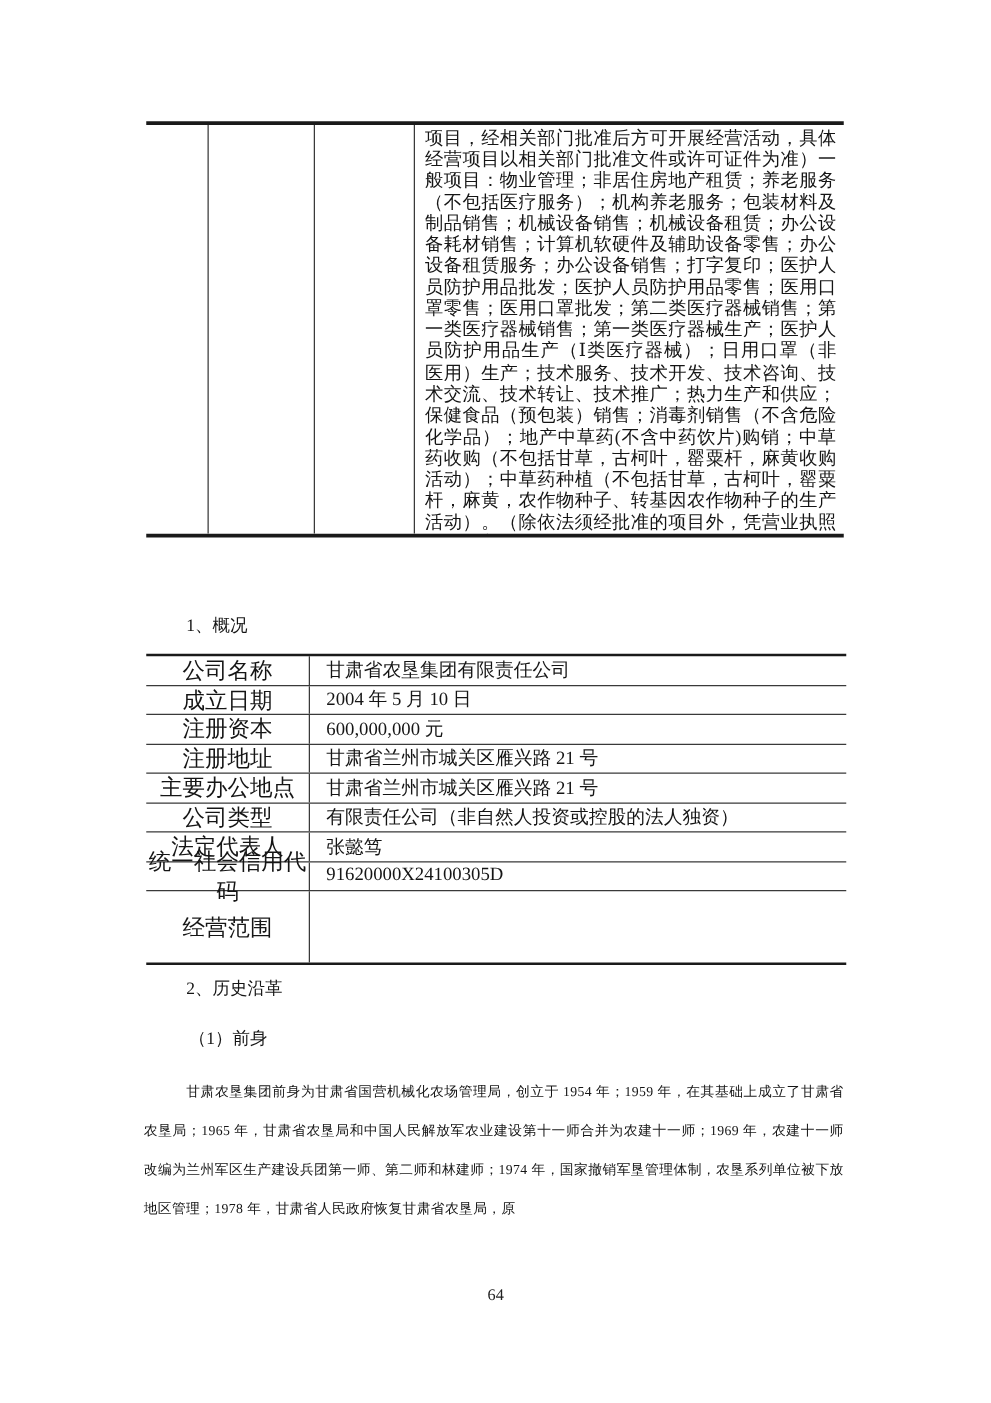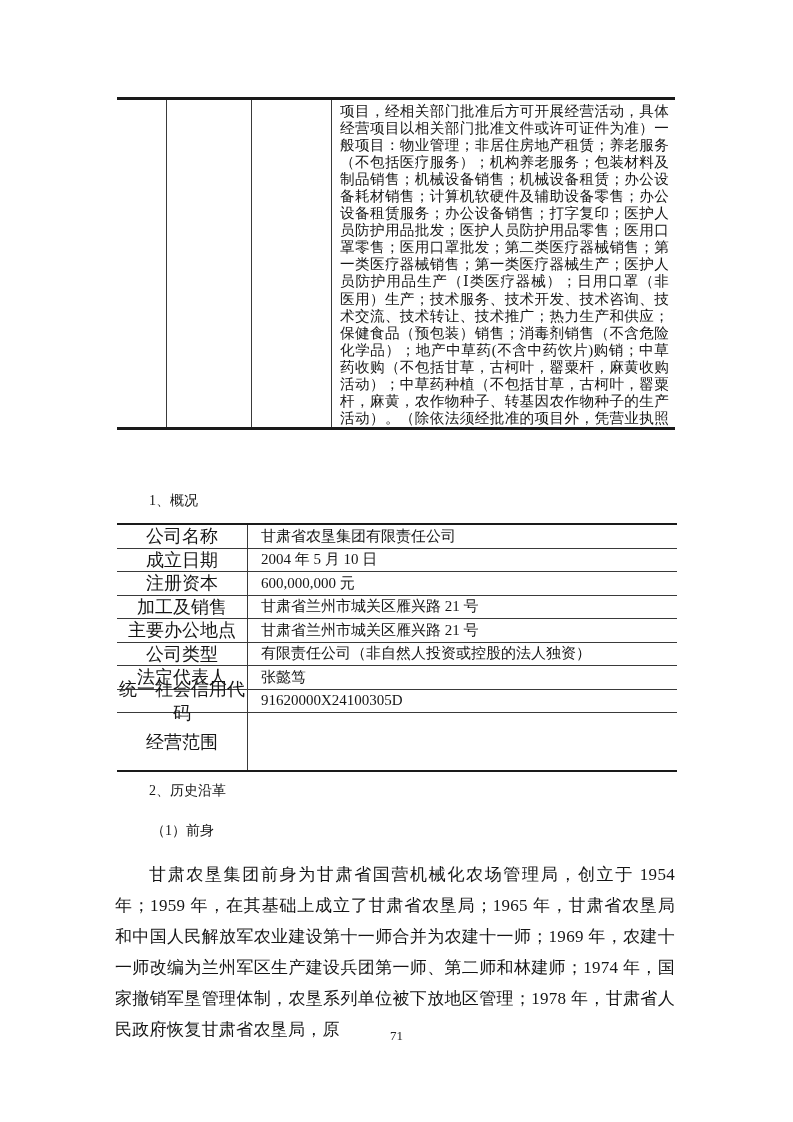--- a/index.html
+++ b/index.html
@@ -51,21 +51,21 @@
     flex:1;display:flex;align-items:center;
     font-size:15px;padding:0 8px 0 13px;overflow:hidden;white-space:nowrap;
   }
   .info-row.tall .info-value{
     align-items:flex-start;white-space:normal;
     font-size:14.5px;line-height:18.3px;padding-top:1px;text-align:justify;display:block;
   }
   
   .history-para{
     position:absolute;left:115px;top:859px;width:560px;
-    font-size:17px;line-height:31px;text-align:justify;
+    font-size:11px;line-height:31px;text-align:justify;
     text-indent:34px;margin:0;letter-spacing:0.3px;
   }
   
   .page-number{
     position:absolute;left:0;top:1028px;width:100%;
     text-align:center;font-size:13px;color:#222;
   }
 </style>
 </head>
 <body>
@@ -91,21 +91,21 @@
     </div>
     <div class="info-row">
       <div class="info-label">成立日期</div>
       <div class="info-value">2004 年 5 月 10 日</div>
     </div>
     <div class="info-row">
       <div class="info-label">注册资本</div>
       <div class="info-value">600,000,000 元</div>
     </div>
     <div class="info-row">
-      <div class="info-label">加工及销售</div>
+      <div class="info-label">注册地址</div>
       <div class="info-value">甘肃省兰州市城关区雁兴路 21 号</div>
     </div>
     <div class="info-row">
       <div class="info-label">主要办公地点</div>
       <div class="info-value">甘肃省兰州市城关区雁兴路 21 号</div>
     </div>
     <div class="info-row">
       <div class="info-label">公司类型</div>
       <div class="info-value">有限责任公司（非自然人投资或控股的法人独资）</div>
     </div>
@@ -121,15 +121,15 @@
       <div class="info-label">经营范围</div>
     </div>
   </div>
 
   <div class="sub-label sub2">2、历史沿革</div>
 
   <div class="sub-label sub3">（1）前身</div>
 
   <p class="history-para">甘肃农垦集团前身为甘肃省国营机械化农场管理局，创立于 1954 年；1959 年，在其基础上成立了甘肃省农垦局；1965 年，甘肃省农垦局和中国人民解放军农业建设第十一师合并为农建十一师；1969 年，农建十一师改编为兰州军区生产建设兵团第一师、第二师和林建师；1974 年，国家撤销军垦管理体制，农垦系列单位被下放地区管理；1978 年，甘肃省人民政府恢复甘肃省农垦局，原</p>
 
-  <div class="page-number">71</div>
+  <div class="page-number">64</div>
 
 </div>
 
 </body></html>

